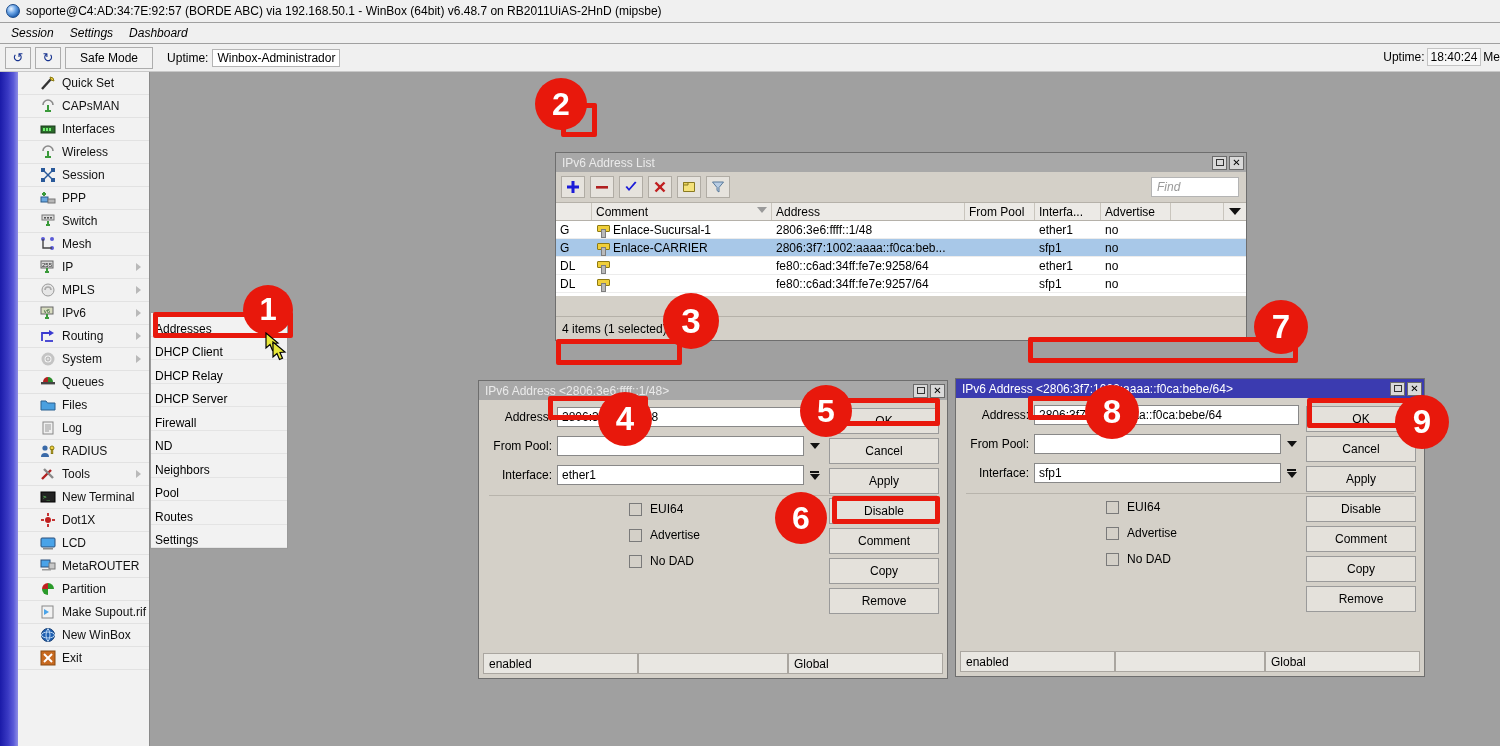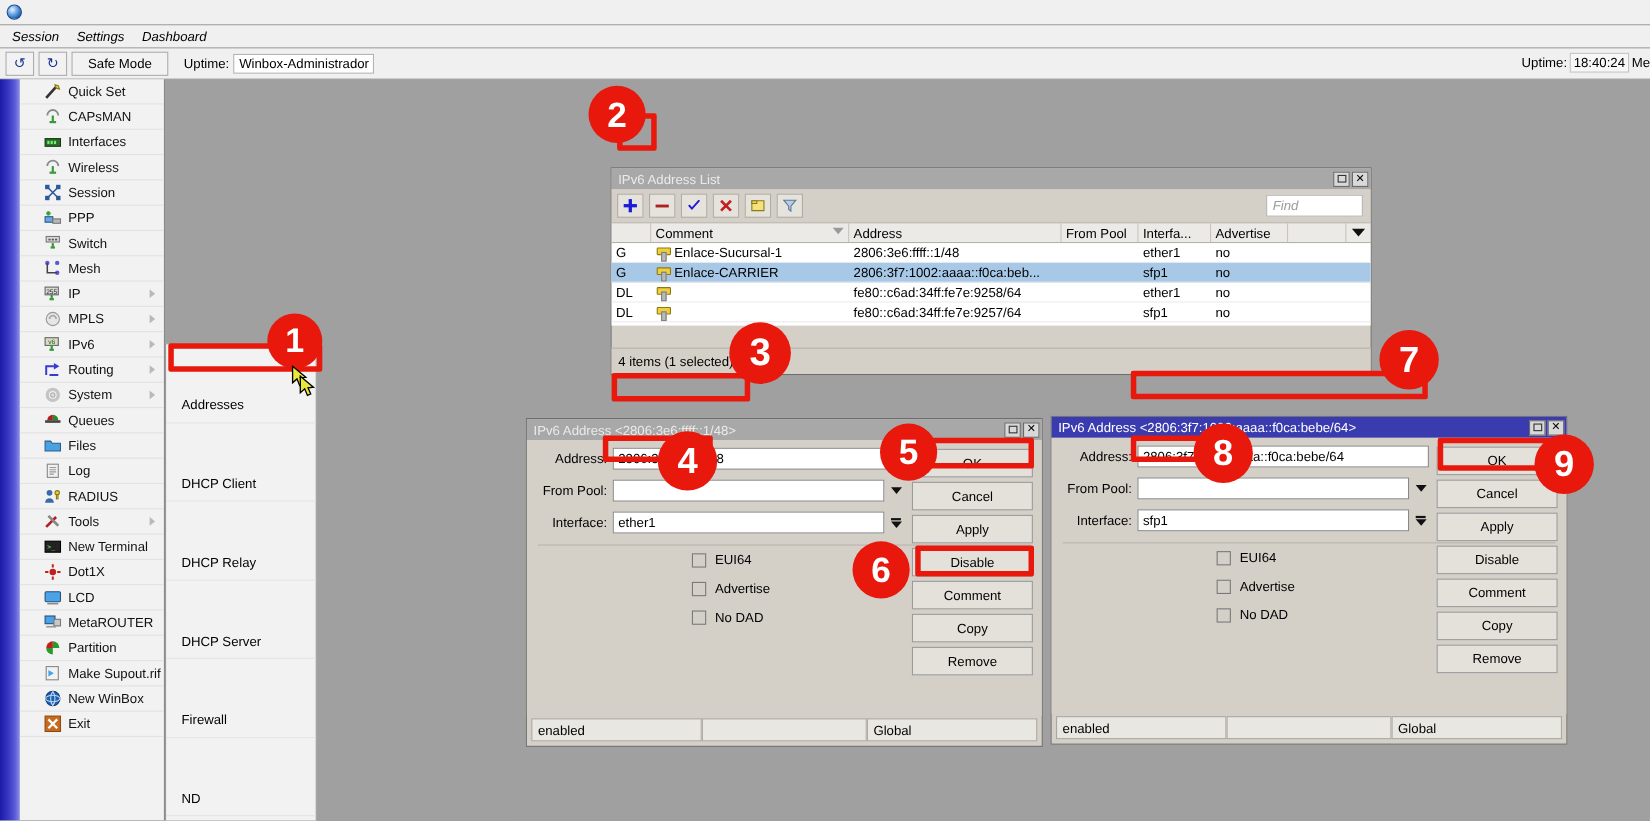--- a/index.html
+++ b/index.html
@@ -76,22 +76,22 @@
     width:0;height:0;border-left:5px solid #b9b9b9;border-top:4px solid transparent;border-bottom:4px solid transparent;
   }
   .menu-sep{ height:22px; border-bottom:1px solid #e2e2e2; }
 
   
   #ipv6-submenu{
     position:absolute; left:150px; top:240px; width:138px;
     background:#f2f2f2; border:1px solid #9a9a9a; z-index:40;
   }
   #ipv6-submenu .sm{
-    height:23.5px; display:flex; align-items:flex-start; padding-left:14px;
-    font-size:12px; border-bottom:1px solid #e4e4e4;margin-top:48px;
+    height:23.5px; display:flex; align-items:flex-end; padding-left:4px;
+    font-size:12px; border-bottom:1px solid #e4e4e4;
   }
 
   
   .mtwin{ position:absolute; background:#d4d0c8; border:1px solid #6e6e6e; }
   .mt-title{
     height:19px; display:flex; align-items:center; padding:0 2px 0 6px;
     font-size:12px; color:#fff; white-space:nowrap;
   }
   .mt-title.inactive{ background:#a8a8a8; color:#eaeaea; }
   .mt-title.active{ background:#3b3bb0; color:#ffffff; }
@@ -181,20 +181,21 @@
   }
   .hibox{ position:absolute; border:5px solid #e8180c; z-index:85; border-radius:2px; }
 
   .cursor-arrow{ position:absolute; z-index:95; width:18px; height:20px; }
 </style>
 </head>
 <body>
 
 <div id="winbox-titlebar">
   <span class="wb-icon"></span>
+  <span class="wb-title">soporte@C4:AD:34:7E:92:57 (BORDE ABC) via 192.168.50.1 - WinBox (64bit) v6.48.7 on RB2011UiAS-2HnD (mipsbe)</span>
 </div>
 
 <div id="menubar">
   <span class="mi">Session</span>
   <span class="mi">Settings</span>
   <span class="mi">Dashboard</span>
 </div>
 
 <div id="toolbar">
   <div class="tbtn">↺</div>

